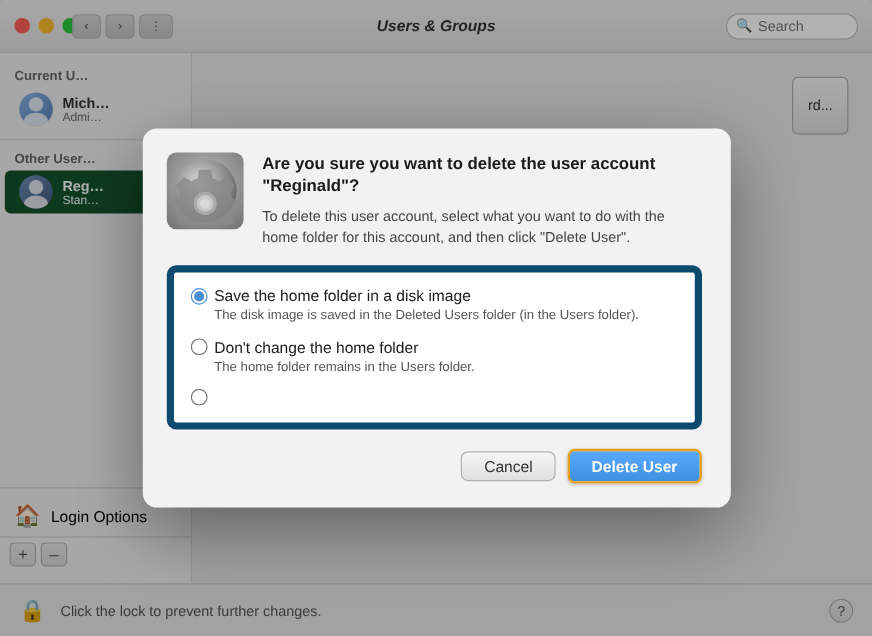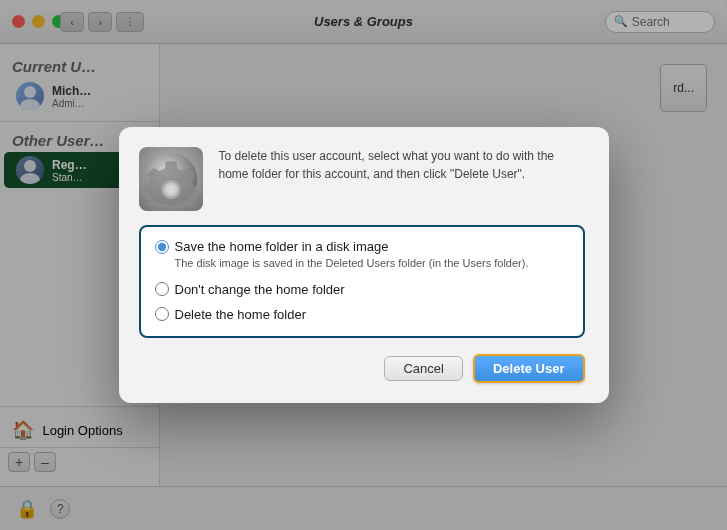--- a/index.html
+++ b/index.html
@@ -103,25 +103,24 @@
     
     .sidebar {
       width: 160px;
       background: #f0f0f0;
       border-right: 1px solid #d0d0d0;
       padding: 10px 0;
       display: flex;
       flex-direction: column;
     }
     .sidebar-section-label {
-      font-size: 15px;
+      font-size: 11px;
       color: #666;
       padding: 4px 12px 2px;
       font-weight: 600;
-      font-style: italic;
     }
     .sidebar-item {
       display: flex;
       align-items: center;
       padding: 4px 12px;
       gap: 8px;
       cursor: pointer;
       border-radius: 5px;
       margin: 1px 4px;
     }
@@ -274,21 +273,21 @@
       line-height: 1.3;
     }
     .dialog-subtitle {
       font-size: 12px;
       color: #444;
       line-height: 1.5;
     }
 
     
     .radio-group {
-      border: 2px solid #0c4a6e;
+      border: 6px solid #0c4a6e;
       border-radius: 8px;
       padding: 12px 14px;
       margin-bottom: 16px;
       background: white;
     }
     .radio-option {
       margin-bottom: 10px;
     }
     .radio-option:last-child { margin-bottom: 0; }
     .radio-row {
@@ -425,20 +424,21 @@
         <input type="checkbox" style="">
         <span class="option-label">Enable parental controls</span>
         <button class="open-parental-btn">Open Parental Controls...</button>
       </div>
     </div>
   </div>
 </div>
 
 <div class="bottom-bar">
   <span class="lock-icon">🔒</span>
+  <span class="lock-text">Click the lock to prevent further changes.</span>
   <button class="help-btn">?</button>
 </div>
 
 <div class="overlay">
   <div class="dialog">
     <div class="dialog-header">
 
       <div class="dialog-gear-icon">
         <svg class="gear-svg" viewBox="0 0 64 64" fill="none" xmlns="http://www.w3.org/2000/svg">
           <circle cx="32" cy="32" r="30" fill="url(#gearBg)"></circle>
@@ -450,42 +450,46 @@
           </defs>
           <g fill="#555" transform="translate(32,32)">
             <path d="M-6-20 L6-20 L7-12 Q10-11 13-9 L20-13 L28-5 L24 2 Q26 5 26 8 L34 9 L34 15 L26 16 Q26 19 24 22 L28 29 L20 37 L13 33 Q10 35 7 36 L6 44 L-6 44 L-7 36 Q-10 35 -13 33 L-20 37 L-28 29 L-24 22 Q-26 19 -26 16 L-34 15 L-34 9 L-26 8 Q-26 5 -24 2 L-28-5 L-20-13 L-13-9 Q-10-11 -7-12 Z" fill="#8a8a8a" opacity="0.8"></path>
             <circle cx="0" cy="12" r="11" fill="#aaa"></circle>
             <circle cx="0" cy="12" r="8" fill="#c8c8c8"></circle>
             <circle cx="0" cy="12" r="5" fill="#d8d8d8"></circle>
           </g>
         </svg>
       </div>
       <div class="dialog-title-area">
+        <div class="dialog-title">
+          <span style="white-space: pre-line;">Are you sure you want to delete the user account
+"Reginald"?</span>
+        </div>
         <div class="dialog-subtitle">To delete this user account, select what you want to do with the home folder for this account, and then click "Delete User".</div>
       </div>
     </div>
 
     <div class="radio-group">
       <div class="radio-option">
         <div class="radio-row">
           <input type="radio" name="home-option" class="radio-input" checked="" style="">
           <span class="radio-label">Save the home folder in a disk image</span>
         </div>
         <div class="radio-desc">The disk image is saved in the Deleted Users folder (in the Users folder).</div>
       </div>
       <div class="radio-option">
         <div class="radio-row">
           <input type="radio" name="home-option" class="radio-input" style="">
           <span class="radio-label">Don't change the home folder</span>
         </div>
+        <div class="radio-desc">The home folder remains in the Users folder.</div>
       </div>
       <div class="radio-option">
         <div class="radio-row">
           <input type="radio" name="home-option" class="radio-input" style="">
-          <span class="radio-label">Delete the home folder</span>
         </div>
       </div>
     </div>
 
     <div class="dialog-buttons">
       <button class="cancel-btn">Cancel</button>
       <button class="delete-btn">Delete User</button>
     </div>
   </div>
 </div>

